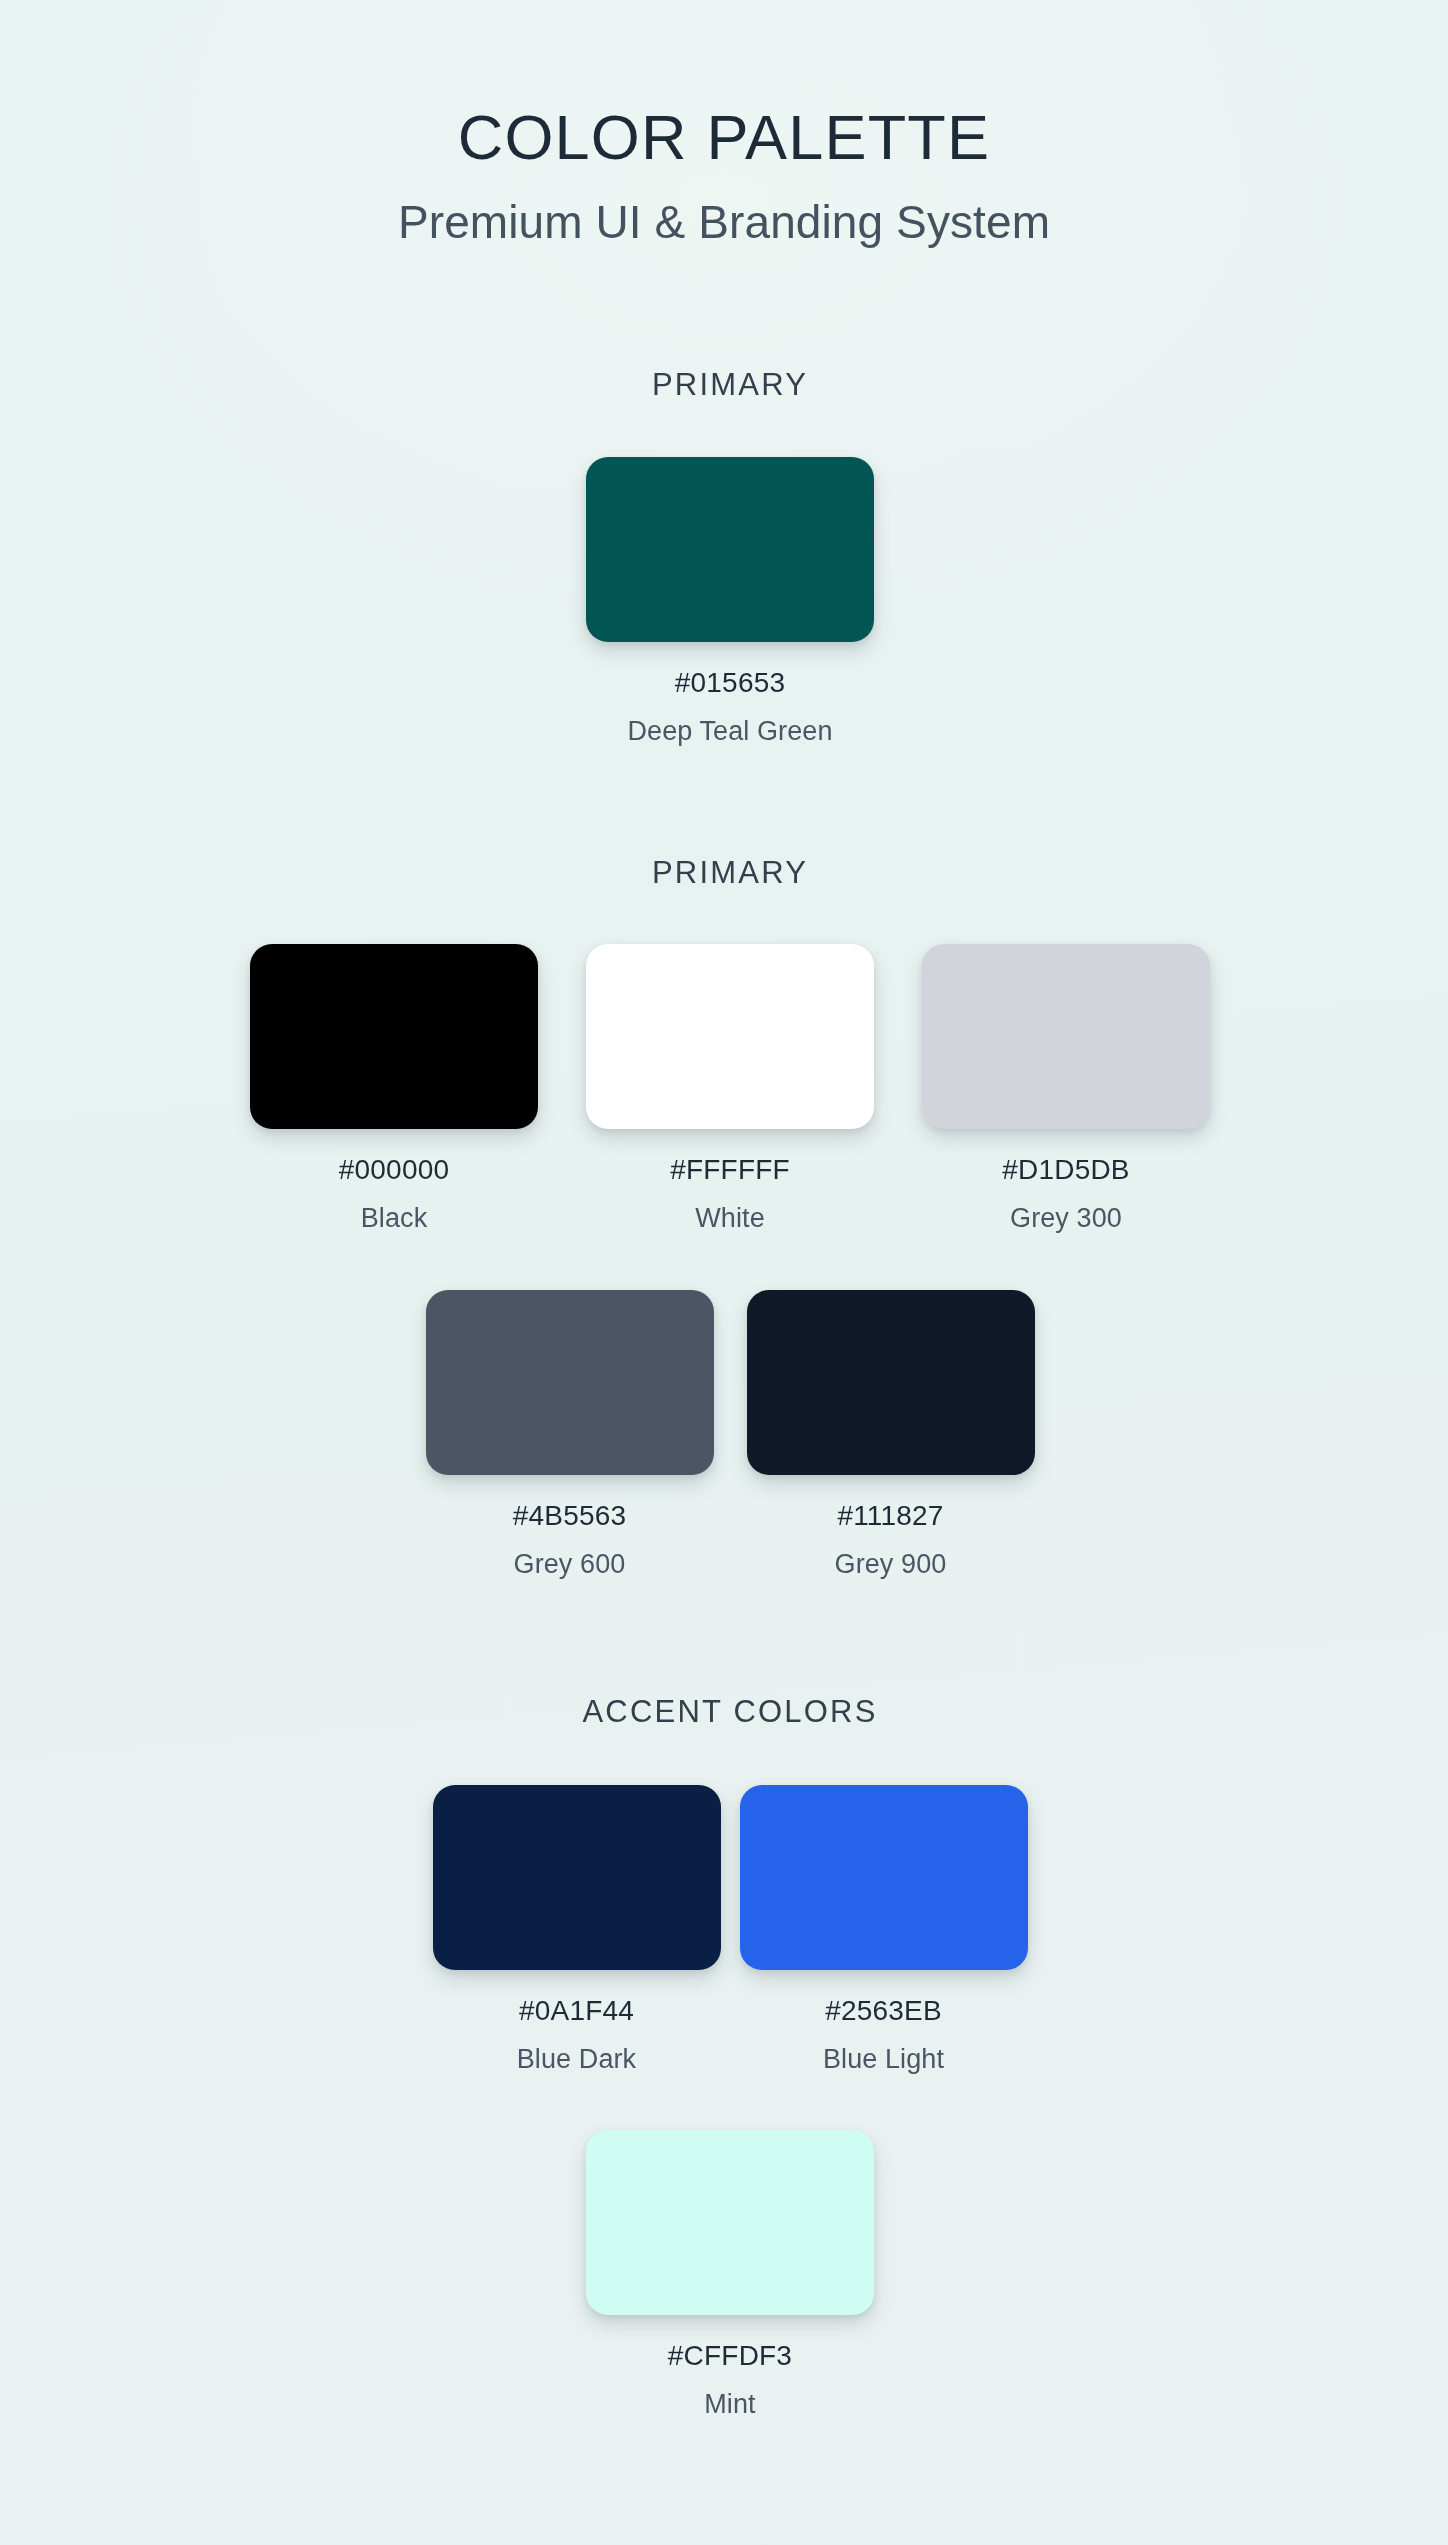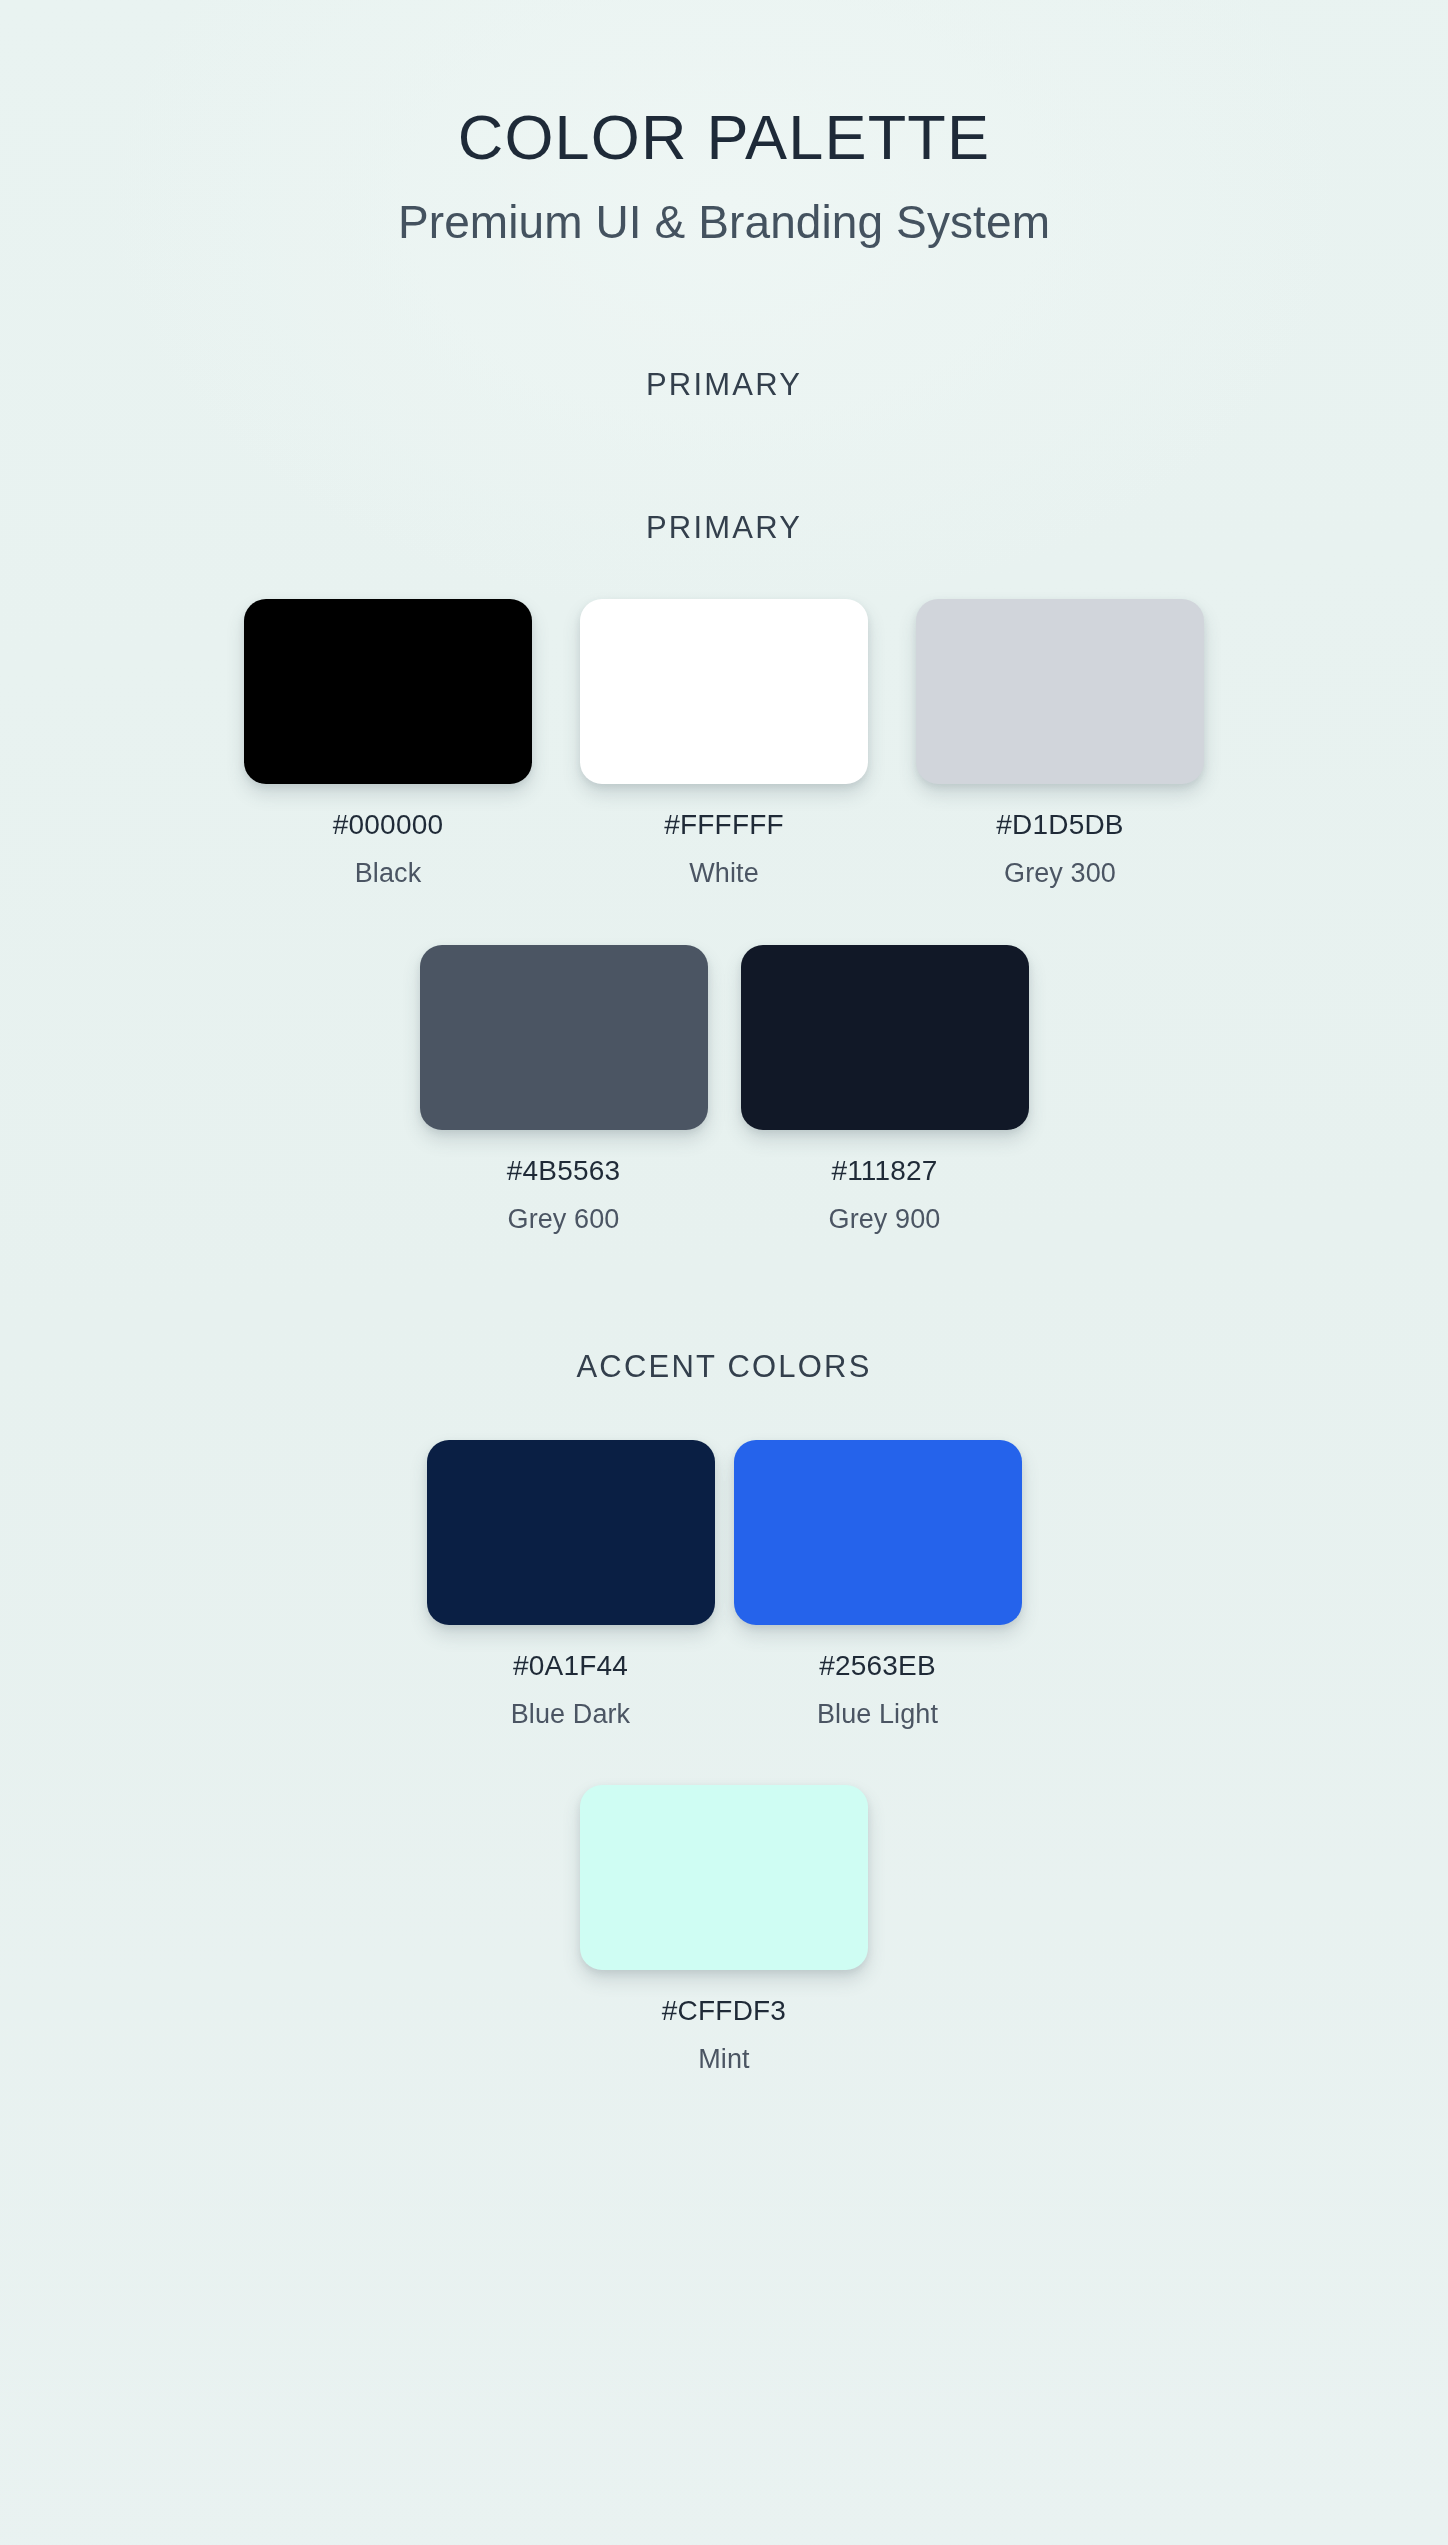--- a/index.html
+++ b/index.html
@@ -18,21 +18,21 @@
   .page {
     position: relative;
     width: 1448px;
     height: 2545px;
     box-sizing: border-box;
     background:
       radial-gradient(ellipse 900px 600px at 50% 8%, #eef6f4 0%, rgba(238,246,244,0) 70%),
       linear-gradient(175deg, #e9f3f1 0%, #e7f1ef 50%, #e9f2f1 100%);
     display: flex;
     flex-direction: column;
-    align-items: flex-end;
+    align-items: flex-start;
   }
 
   
   .header {
     margin-top: 106px;
     text-align: center;
     width: 100%;
   }
   .title {
     font-size: 63px;
@@ -123,20 +123,27 @@
 
 <div class="page" style="background-color: rgb(232, 242, 240);">
 
   <div class="header">
     <h1 class="title">COLOR PALETTE</h1>
     <div class="subtitle">Premium UI &amp; Branding System</div>
   </div>
 
   <div class="section" id="section-primary">
     <div class="section-title">PRIMARY</div>
+    <div class="swatch-row row-1">
+      <div class="swatch-cell">
+        <div class="chip" style="background: rgb(1, 86, 83);"></div>
+        <div class="chip-hex">#015653</div>
+        <div class="chip-name">Deep Teal Green</div>
+      </div>
+    </div>
   </div>
 
   <div class="section" id="section-neutrals">
     <div class="section-title">PRIMARY</div>
 
     <div class="swatch-row row-1">
       <div class="swatch-cell">
         <div class="chip" style="background: rgb(0, 0, 0);"></div>
         <div class="chip-hex">#000000</div>
         <div class="chip-name">Black</div>

